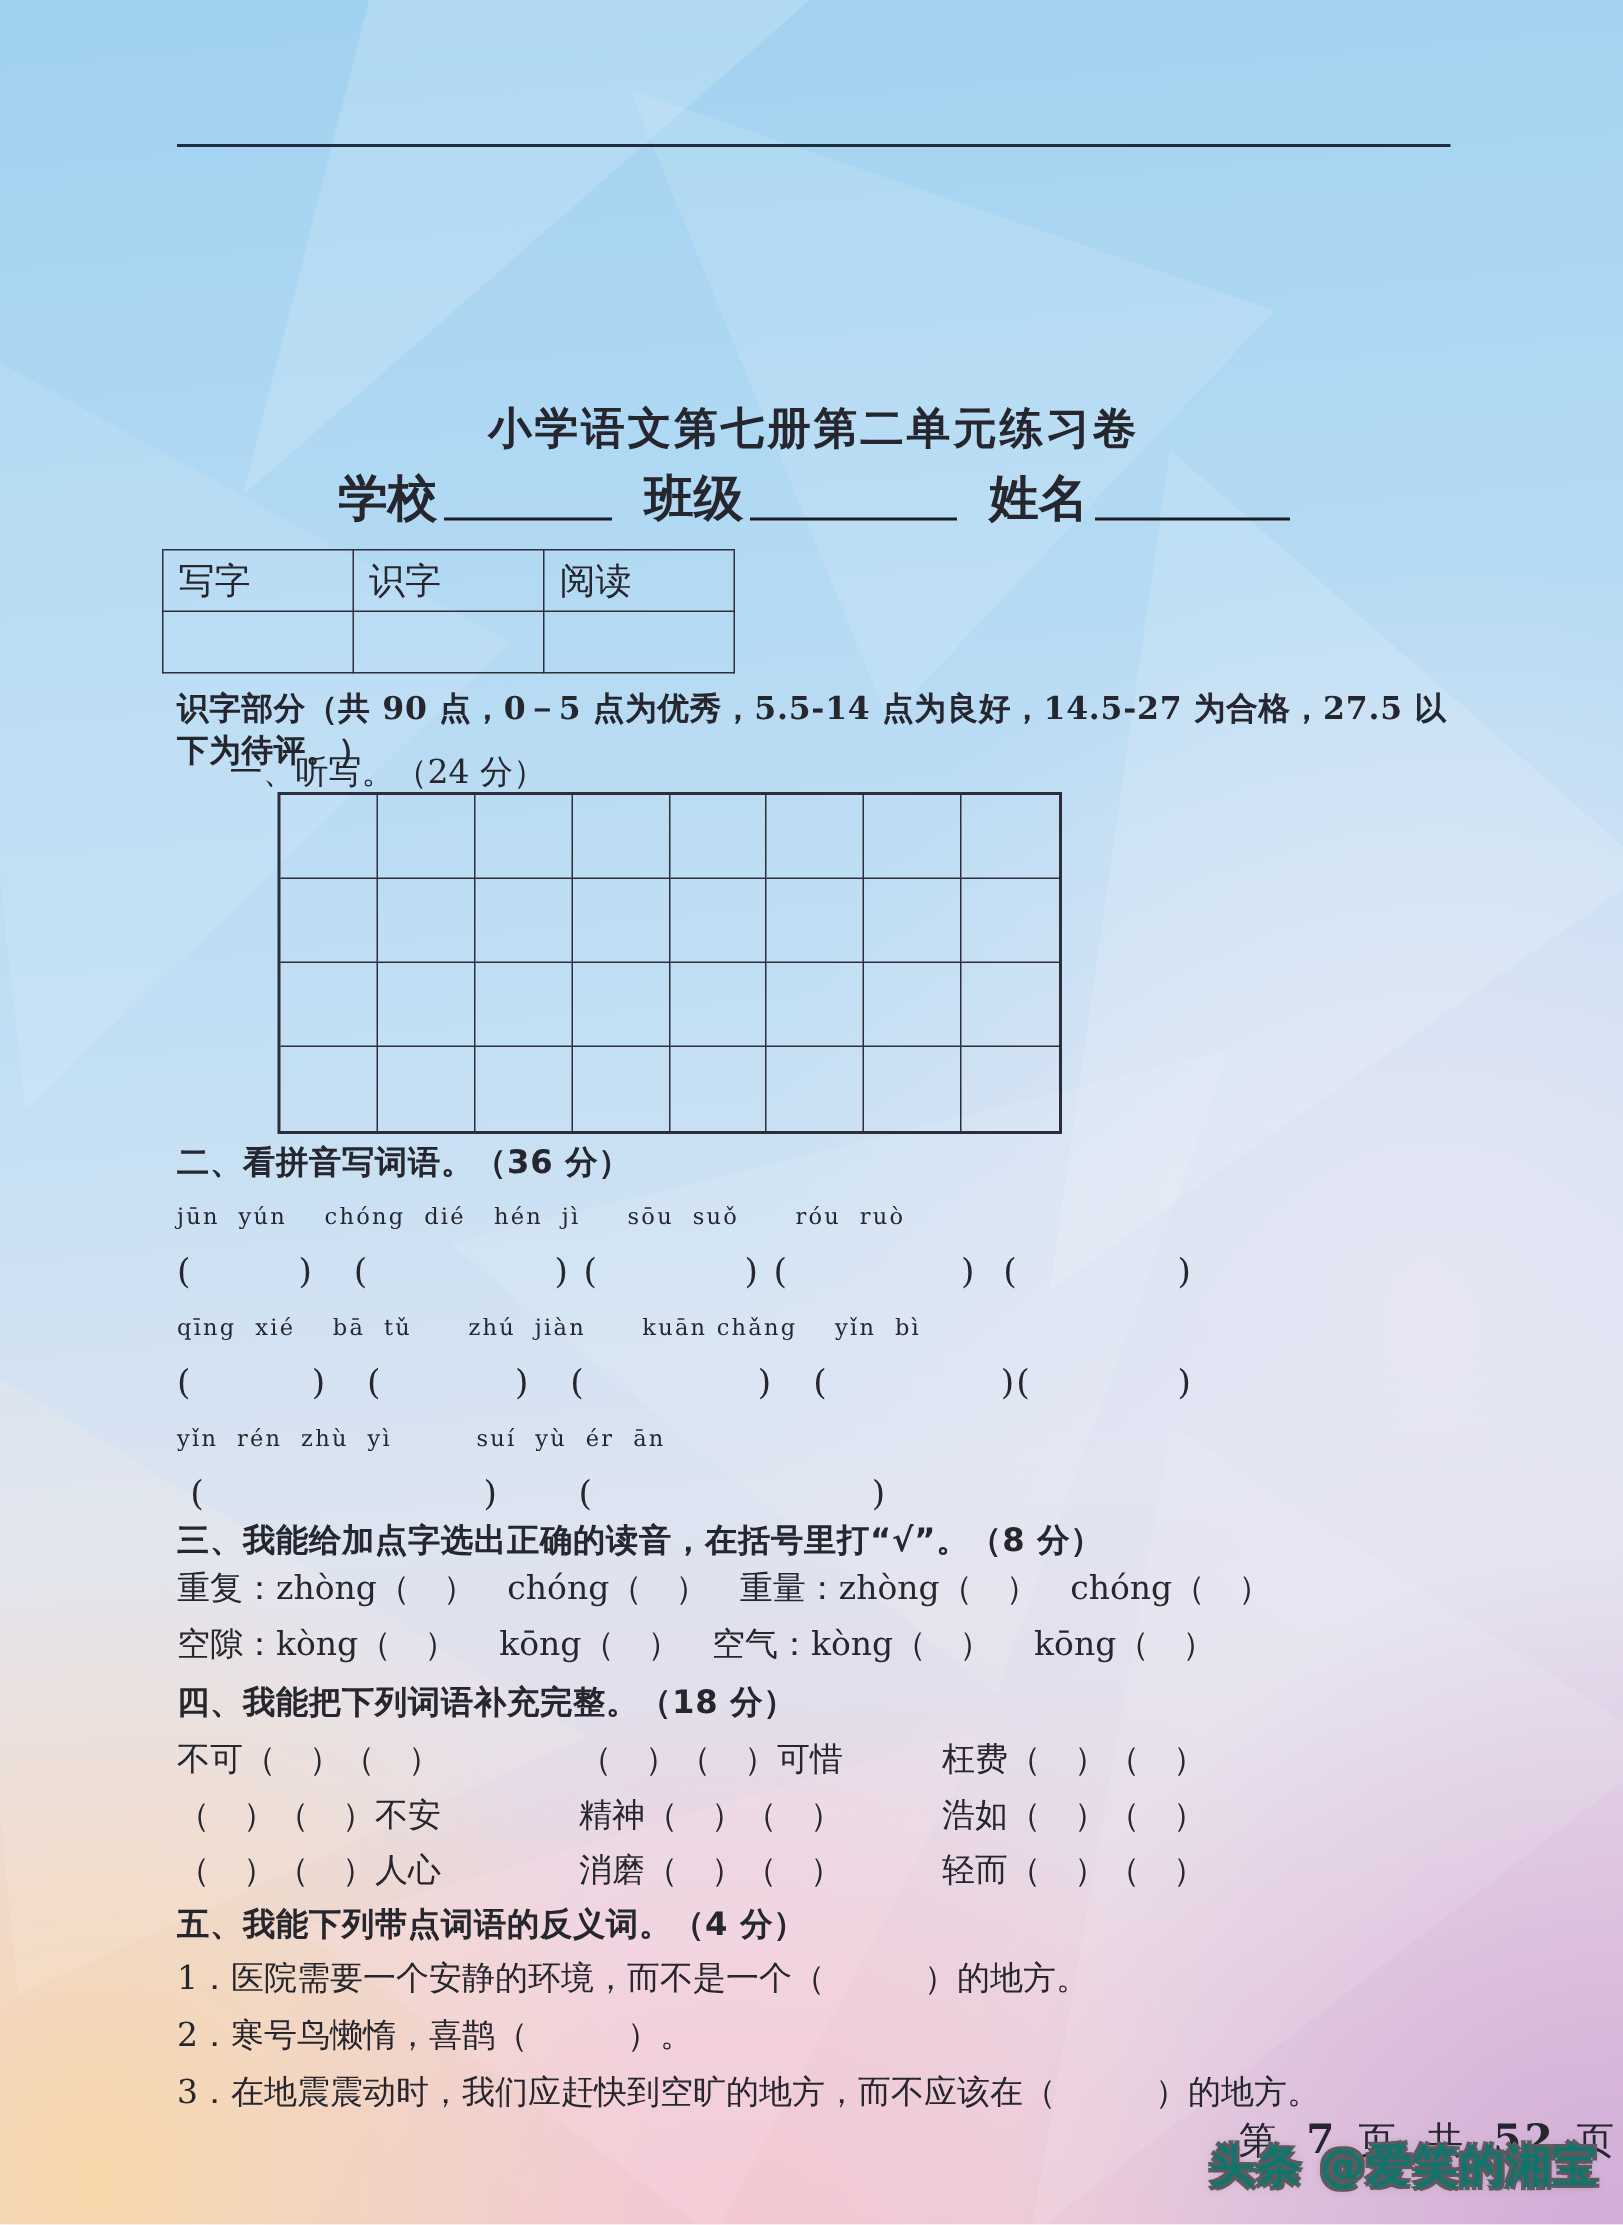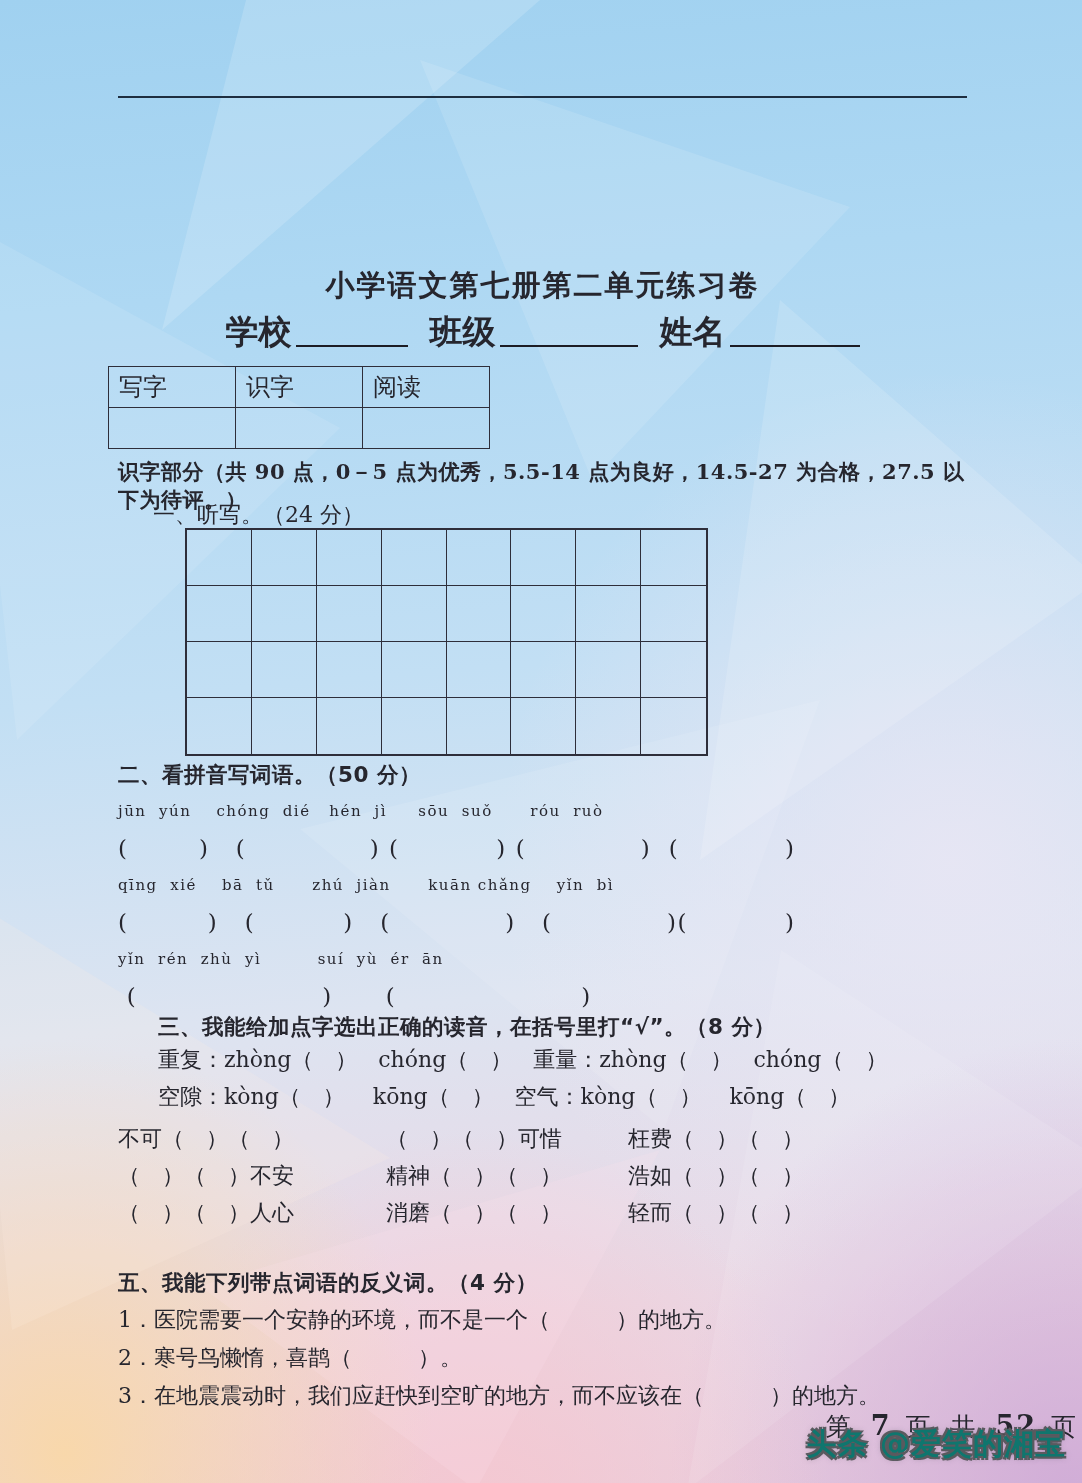--- a/index.html
+++ b/index.html
@@ -58,21 +58,21 @@
   .dict-cell:nth-child(n+25){border-bottom:none;}
 
   .sec{left:118px;width:880px;font-size:22px;}
   .sec .head{font-weight:700;font-family:"DejaVu Sans","Liberation Sans",sans-serif;
              font-size:21.5px;letter-spacing:.5px;}
   .line{white-space:pre;}
   .s2{top:760px;}
   .s2 .py{font-size:15px;letter-spacing:1.5px;line-height:36px;}
   .s2 .br{font-size:23px;letter-spacing:1.5px;line-height:38px;}
   .s2 .head{margin-bottom:4px;}
-  .s3{top:1012px;margin-left:40px;}
+  .s3{top:1012px;}
   .s3 .line{line-height:37px;}
   .s4{top:1120px;}
   .s4 .head{margin-bottom:6px;}
   .cgrid{display:grid;grid-template-columns:268px 242px 1fr;column-gap:0;
          row-gap:0;line-height:37px;white-space:pre;}
   .s5{top:1268px;}
   .s5 .head{margin-bottom:4px;}
   .s5 .item{line-height:38px;}
 
   .footer{left:0;top:1410px;width:1082px;text-align:right;font-size:25px;letter-spacing:6px;}
@@ -155,36 +155,37 @@
       <div class="dict-cell"></div>
       <div class="dict-cell"></div>
       <div class="dict-cell"></div>
       <div class="dict-cell"></div>
       <div class="dict-cell"></div>
       <div class="dict-cell"></div>
       <div class="dict-cell"></div>
     </div>
 
   <div class="abs sec s2">
-    <div class="head">二、看拼音写词语。（50 分）</div>
+    <div class="head">二、看拼音写词语。（36 分）</div>
     <div class="line py">jūn  yún    chóng  dié   hén  jì     sōu  suǒ      róu  ruò</div>
     <div class="line br">(        )   (              ) (           ) (             )  (            )</div>
     <div class="line py">qīng  xié    bā  tǔ      zhú  jiàn      kuān chǎng    yǐn  bì</div>
     <div class="line br">(         )   (          )   (             )   (             )(           )</div>
     <div class="line py">yǐn  rén  zhù  yì         suí  yù  ér  ān</div>
     <div class="line br"> (                     )      (                     )</div>
   </div>
 
   <div class="abs sec s3">
     <div class="head">三、我能给加点字选出正确的读音，在括号里打“√”。（8 分）</div>
     <div class="line">重复：zhòng（　）   chóng（　）   重量：zhòng（　）   chóng（　）</div>
     <div class="line">空隙：kòng（　）    kōng（　）   空气：kòng（　）    kōng（　）</div>
   </div>
 
   <div class="abs sec s4">
+    <div class="head">四、我能把下列词语补充完整。（18 分）</div>
     <div class="cgrid">
       <span>不可（　）（　）</span>
       <span>（　）（　）可惜</span>
       <span>枉费（　）（　）</span>
       <span>（　）（　）不安</span>
       <span>精神（　）（　）</span>
       <span>浩如（　）（　）</span>
       <span>（　）（　）人心</span>
       <span>消磨（　）（　）</span>
       <span>轻而（　）（　）</span>

